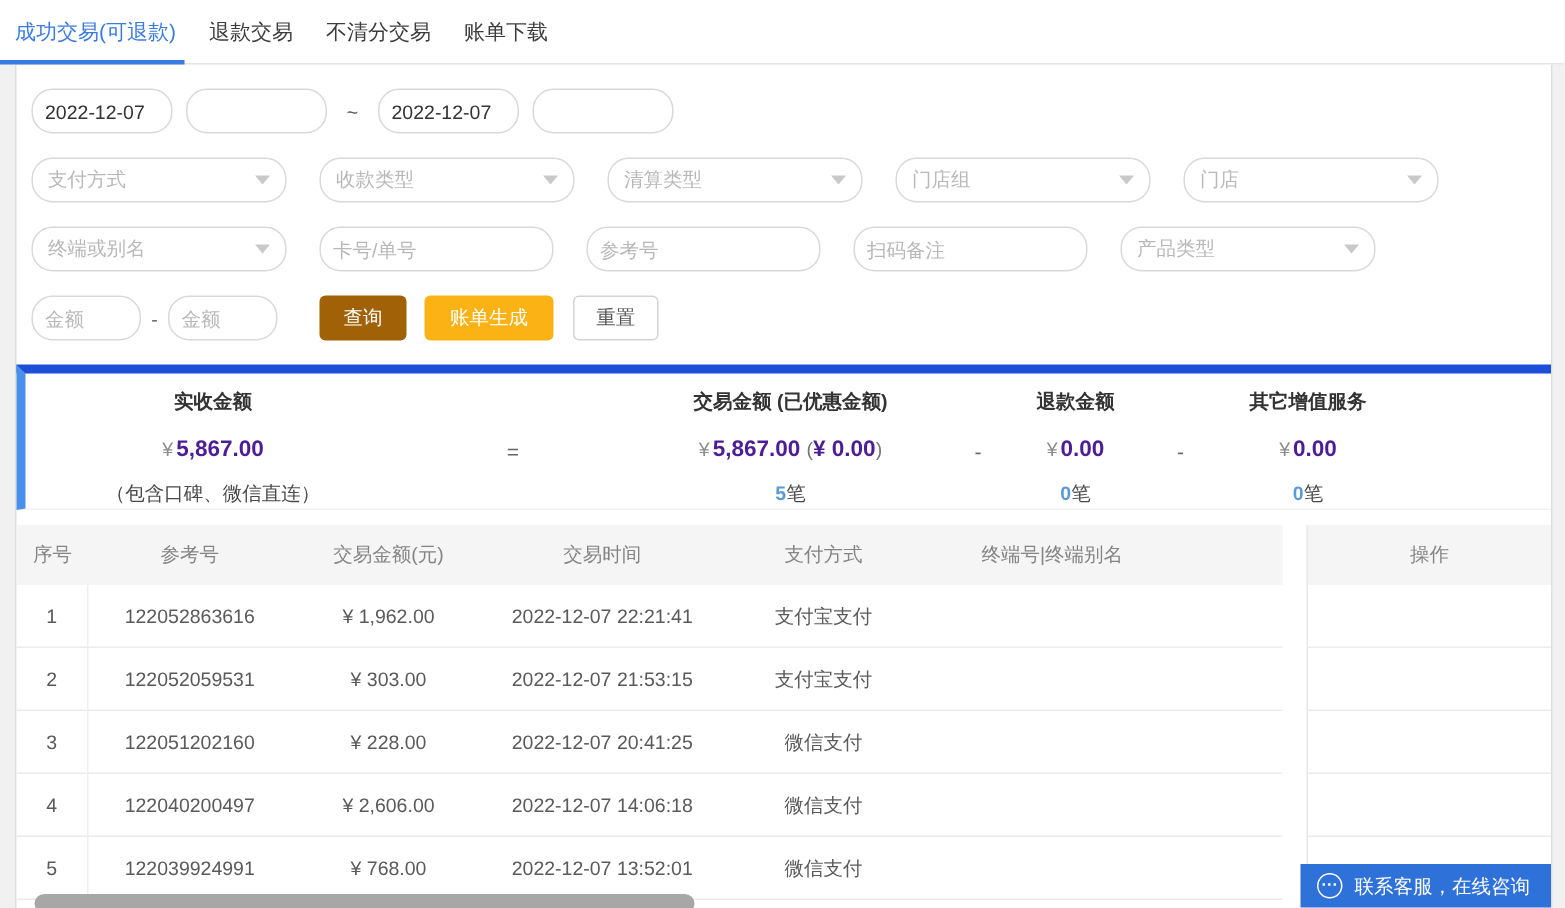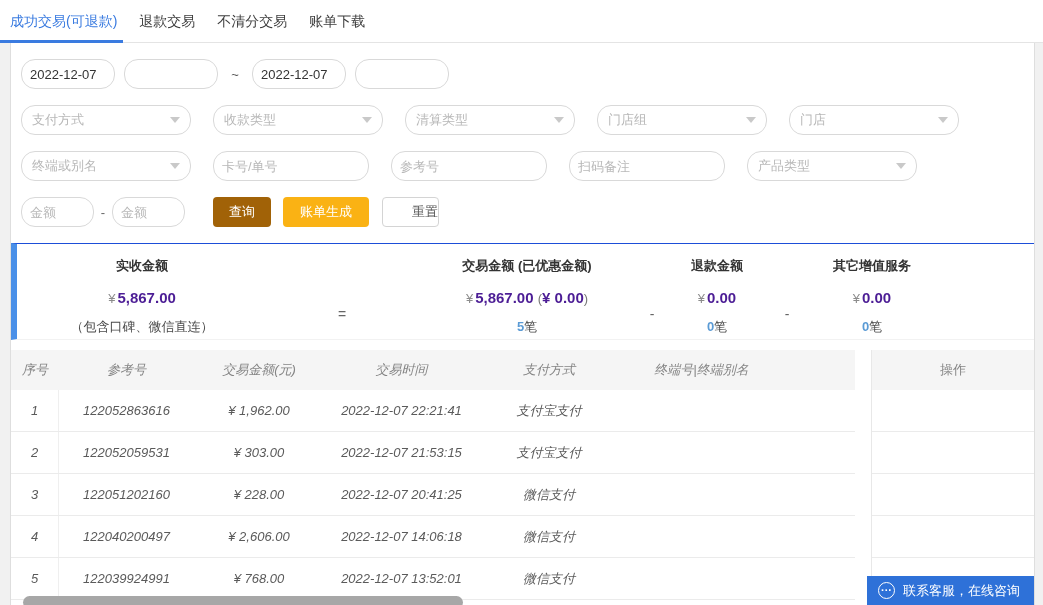--- a/index.html
+++ b/index.html
@@ -41,43 +41,43 @@
   .caret { width:0; height:0; border-left:5px solid transparent;
     border-right:5px solid transparent; border-top:6px solid #c9c9c9; }
   .wide-input { width:156px; margin-right:22px; }
 
   .amount-input { width:73px; }
   .amt-dash { width:18px; text-align:center; color:#666; font-size:13px; }
   .btn { height:30px; border:none; border-radius:4px; font-size:13px;
     cursor:pointer; white-space:nowrap; font-family:inherit; }
   .btn-search { width:58px; background:#a16207; color:#fff; margin-left:28px; }
   .btn-bill   { width:86px; background:#fab214; color:#fff; margin-left:12px; }
-  .btn-reset  { width:57px; background:#fff; color:#555; border:1px solid #d4d4d4; margin-left:13px;text-align:right; }
+  .btn-reset  { width:57px; background:#fff; color:#555; border:1px solid #d4d4d4; margin-left:13px; }
 
   
   .summary { margin-top:14px; height:97px; border-left:6px solid #4a90e8;
-    border-top:1px solid #1d4ed8; border-bottom:1px solid #f2f2f2;
-    display:flex; align-items:center; }
+    border-top:6px solid #1d4ed8; border-bottom:1px solid #f2f2f2;
+    display:flex; align-items:flex-start; }
   .s-col { display:flex; flex-direction:column; align-items:center; padding-top:10px; }
   .s-col.w1{width:250px;} .s-col.w2{width:220px;} .s-col.w3{width:100px;} .s-col.w4{width:130px;}
   .s-sep { text-align:center; color:#666; font-size:14px; padding-top:44px; }
   .s-sep.w-eq{width:150px;} .s-sep.w-m1{width:30px;} .s-sep.w-m2{width:40px;}
   .s-label { font-size:13px; font-weight:bold; color:#333; white-space:nowrap; }
   .s-amount { margin-top:14px; font-size:15px; font-weight:bold; white-space:nowrap; }
   .s-amount .yen { color:#8c8c8c; font-size:13px; font-weight:normal; margin-right:2px; }
   .s-amount .amt { color:#4c1d95; }
   .s-amount .paren { color:#777; font-weight:normal; font-size:13px; }
   .s-note { margin-top:12px; font-size:13px; color:#4a4a4a; white-space:nowrap; }
   .s-count { margin-top:12px; font-size:13px; }
   .s-count .cnt { color:#5b9bd5; font-weight:bold; }
   .s-count .unit { color:#4a4a4a; }
 
   
   .table-wrap { position:relative; margin-top:10px; height:252px; }
-  .scroll-area { position:absolute; left:0; top:0; right:179px; overflow:hidden;font-style:italic; }
+  .scroll-area { position:absolute; left:0; top:0; right:179px; overflow:hidden; }
   .t-grid { width:960px; }
   .t-header { display:flex; height:40px; background:#f5f5f5; }
   .th { font-size:13px; color:#848484; display:flex; align-items:center;
     justify-content:center; white-space:nowrap; }
   .t-row { display:flex; height:42px; border-bottom:1px solid #ebebeb; background:#fff; }
   .td { font-size:13px; color:#5a5a5a; display:flex; align-items:center;
     justify-content:center; white-space:nowrap; }
   .c0{width:48px;} .c1{width:135px;} .c2{width:130px;} .c3{width:155px;}
   .c4{width:140px;} .c5{width:165px;} .c6{width:187px;}
   .t-row .c0 { border-right:1px solid #efefef; }

